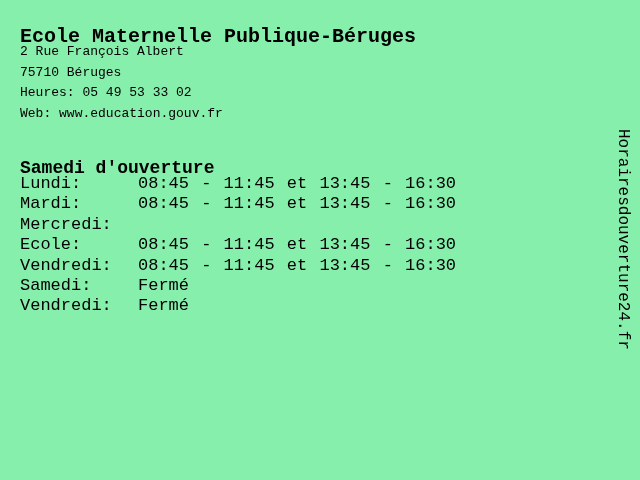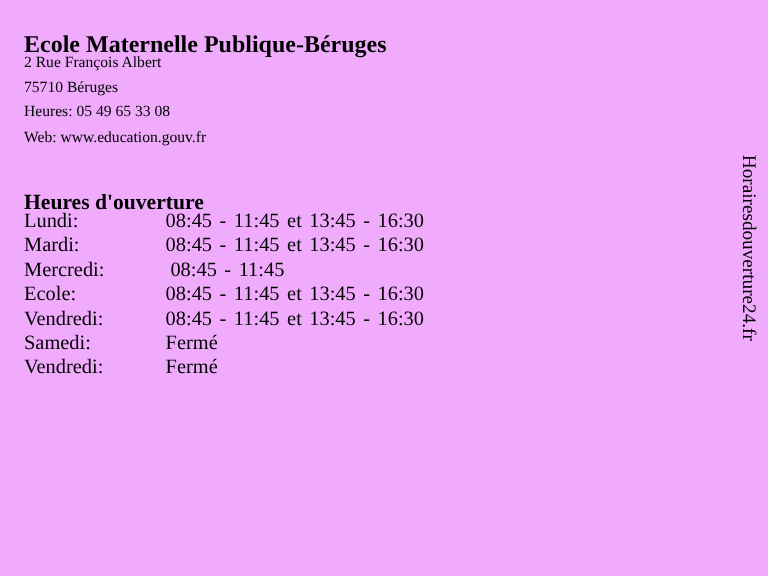--- a/index.html
+++ b/index.html
@@ -4,23 +4,23 @@
 <style>
   html, body {
     margin: 0;
     padding: 0;
     background: #ffffff;
   }
   .page {
     position: relative;
     width: 640px;
     height: 480px;
-    background: #f0abfc;
+    background: #86efac;
     overflow: hidden;
-    font-family: Liberation Serif, serif;
+    font-family: Liberation Mono, monospace;
     color: #000000;
   }
   .business-name {
     position: absolute;
     left: 20px;
     top: 12px;
     font-size: 20px;
     font-weight: bold;
     line-height: 24px;
     white-space: nowrap;
@@ -77,42 +77,41 @@
 
 <div class="page">
 
   <h1 class="business-name">Ecole Maternelle Publique-Béruges</h1>
 
   <div class="address-block">
     <div>2 Rue François Albert</div>
     <div>75710 Béruges</div>
     <div>
       <span>Heures:</span>
-      <span>05 49 65 33 08</span>
+      <span>05 49 53 33 02</span>
     </div>
     <div>
       <span>Web:</span>
       <span>www.education.gouv.fr</span>
     </div>
   </div>
 
-  <h2 class="hours-heading">Heures d'ouverture</h2>
+  <h2 class="hours-heading">Samedi d'ouverture</h2>
 
   <div class="hours-table">
     <div class="hours-row">
       <span class="day-cell">Lundi:</span>
       <span class="times-cell">08:45 - 11:45 et 13:45 - 16:30</span>
     </div>
     <div class="hours-row">
       <span class="day-cell">Mardi:</span>
       <span class="times-cell">08:45 - 11:45 et 13:45 - 16:30</span>
     </div>
     <div class="hours-row">
       <span class="day-cell">Mercredi:</span>
-      <span class="times-cell" style="padding-left:4px;">08:45 - 11:45</span>
     </div>
     <div class="hours-row">
       <span class="day-cell">Ecole:</span>
       <span class="times-cell">08:45 - 11:45 et 13:45 - 16:30</span>
     </div>
     <div class="hours-row">
       <span class="day-cell">Vendredi:</span>
       <span class="times-cell">08:45 - 11:45 et 13:45 - 16:30</span>
     </div>
     <div class="hours-row">

